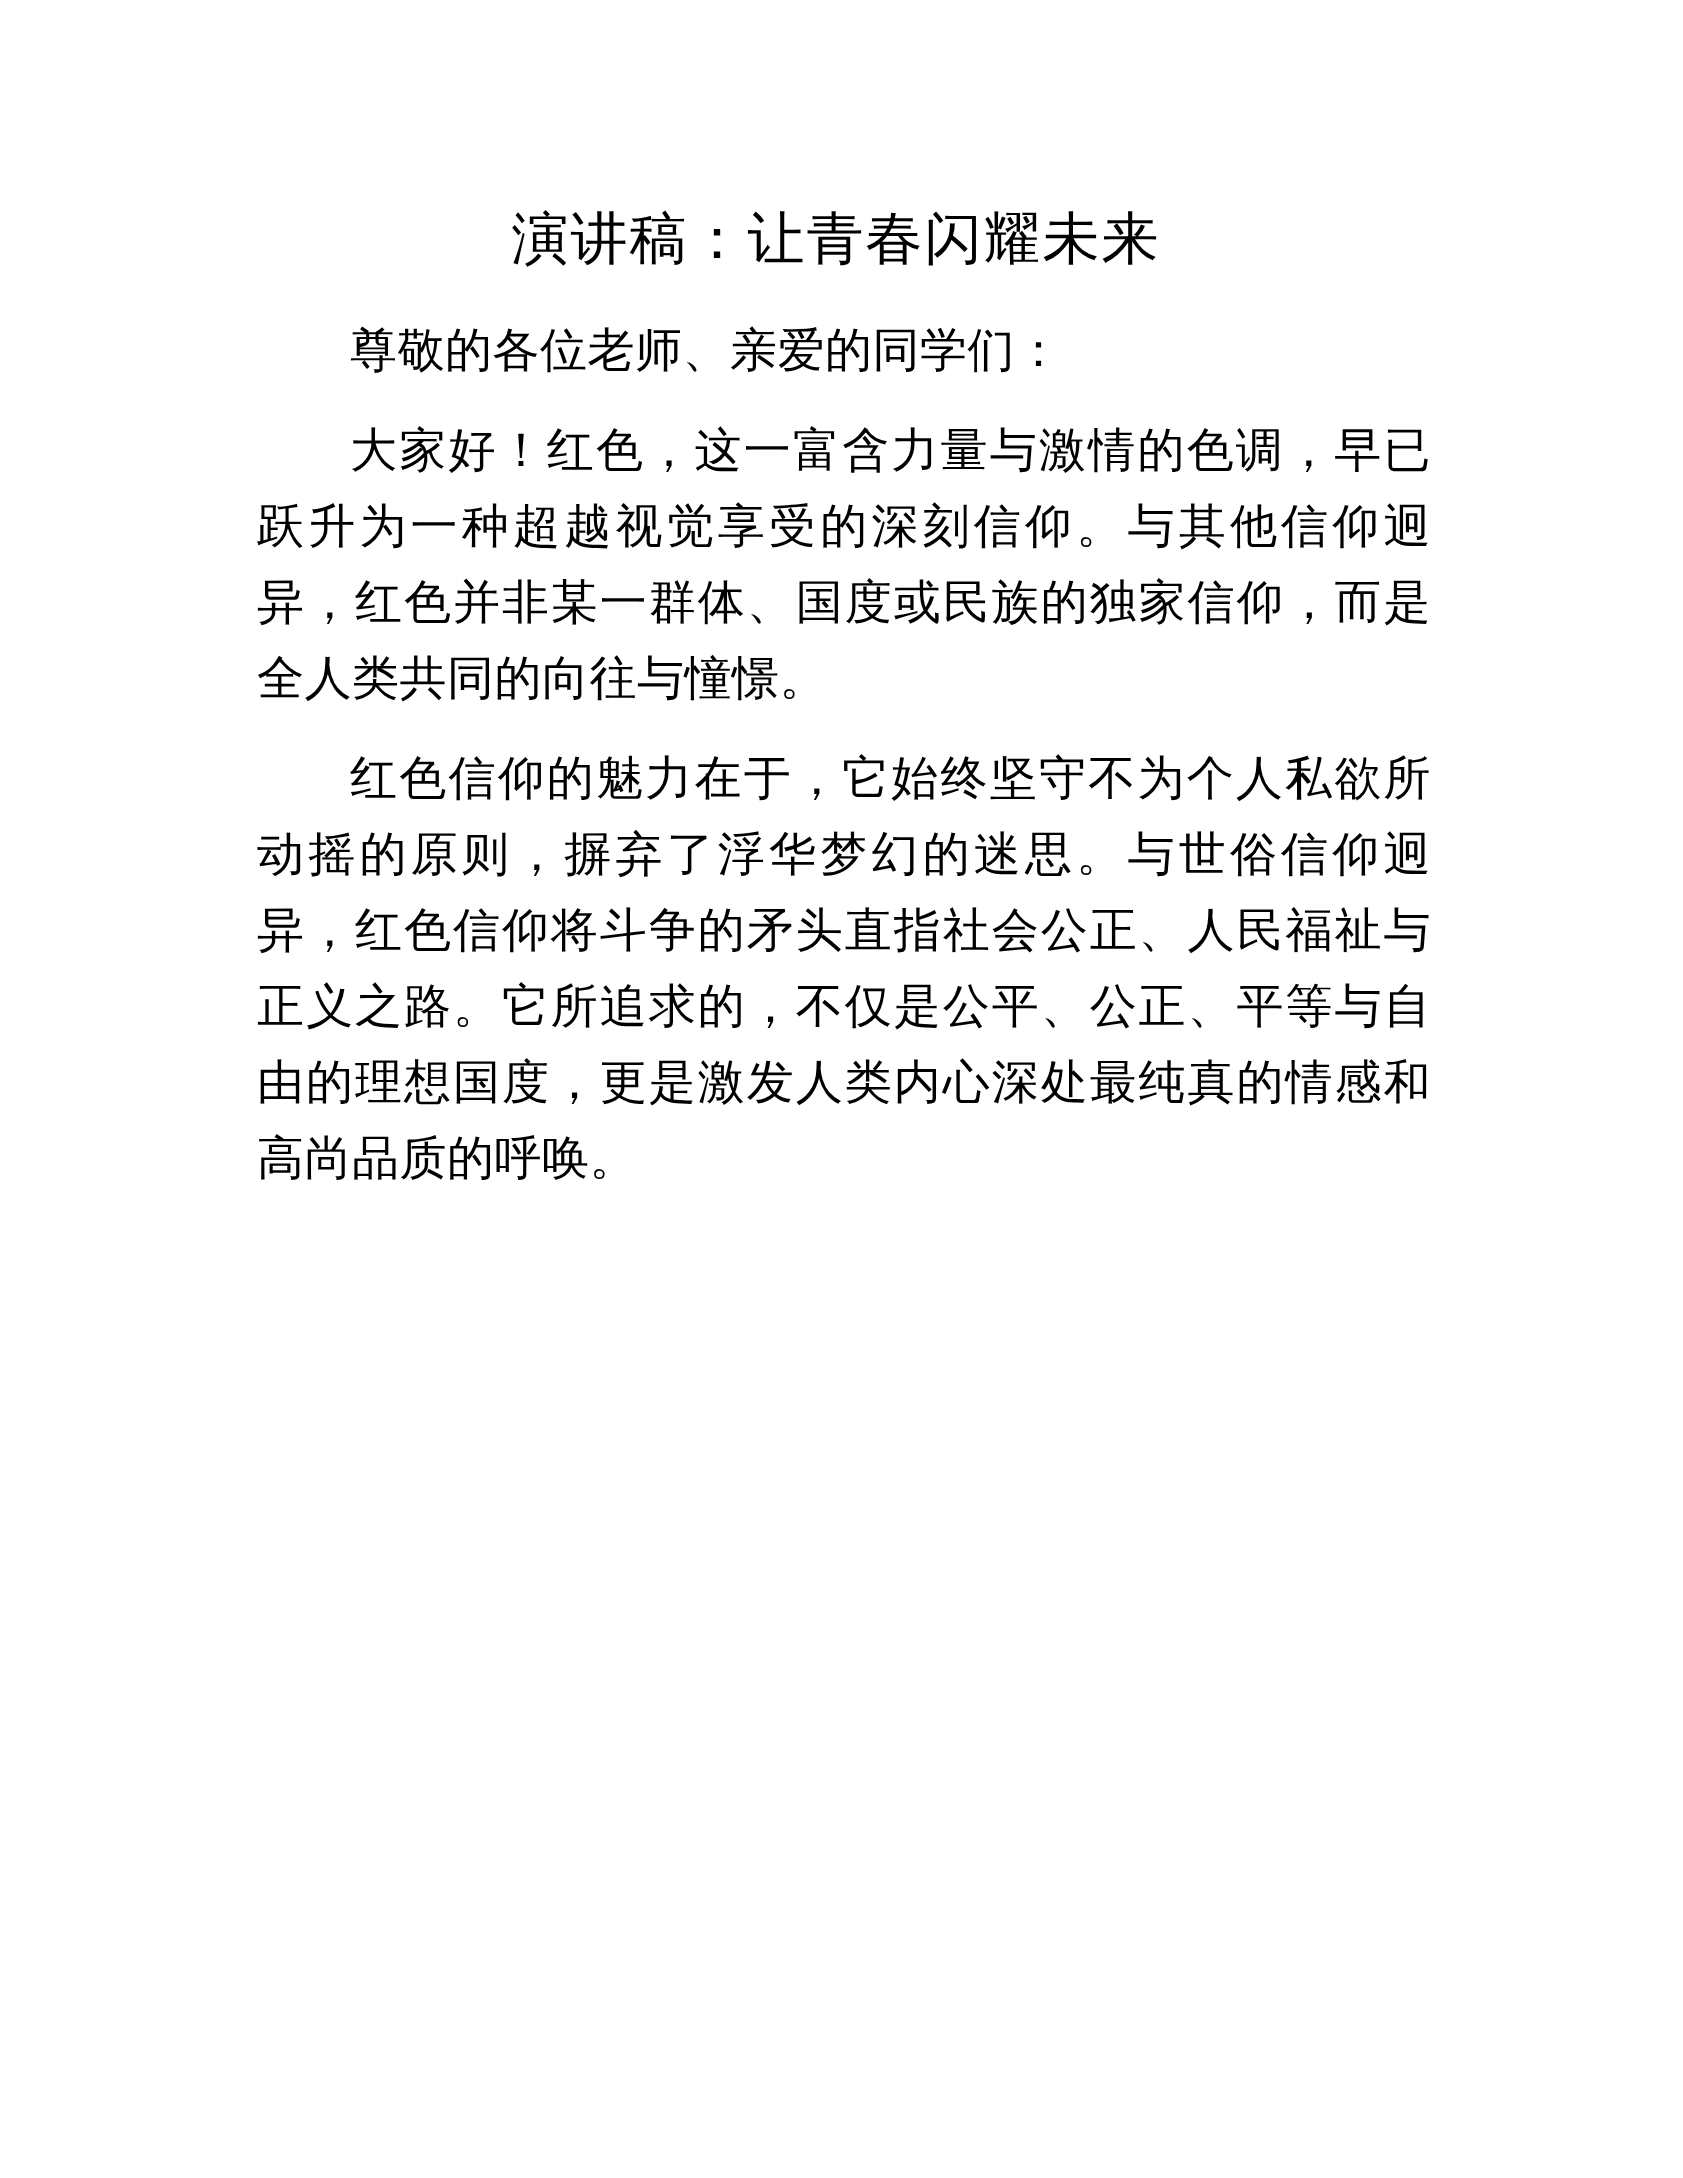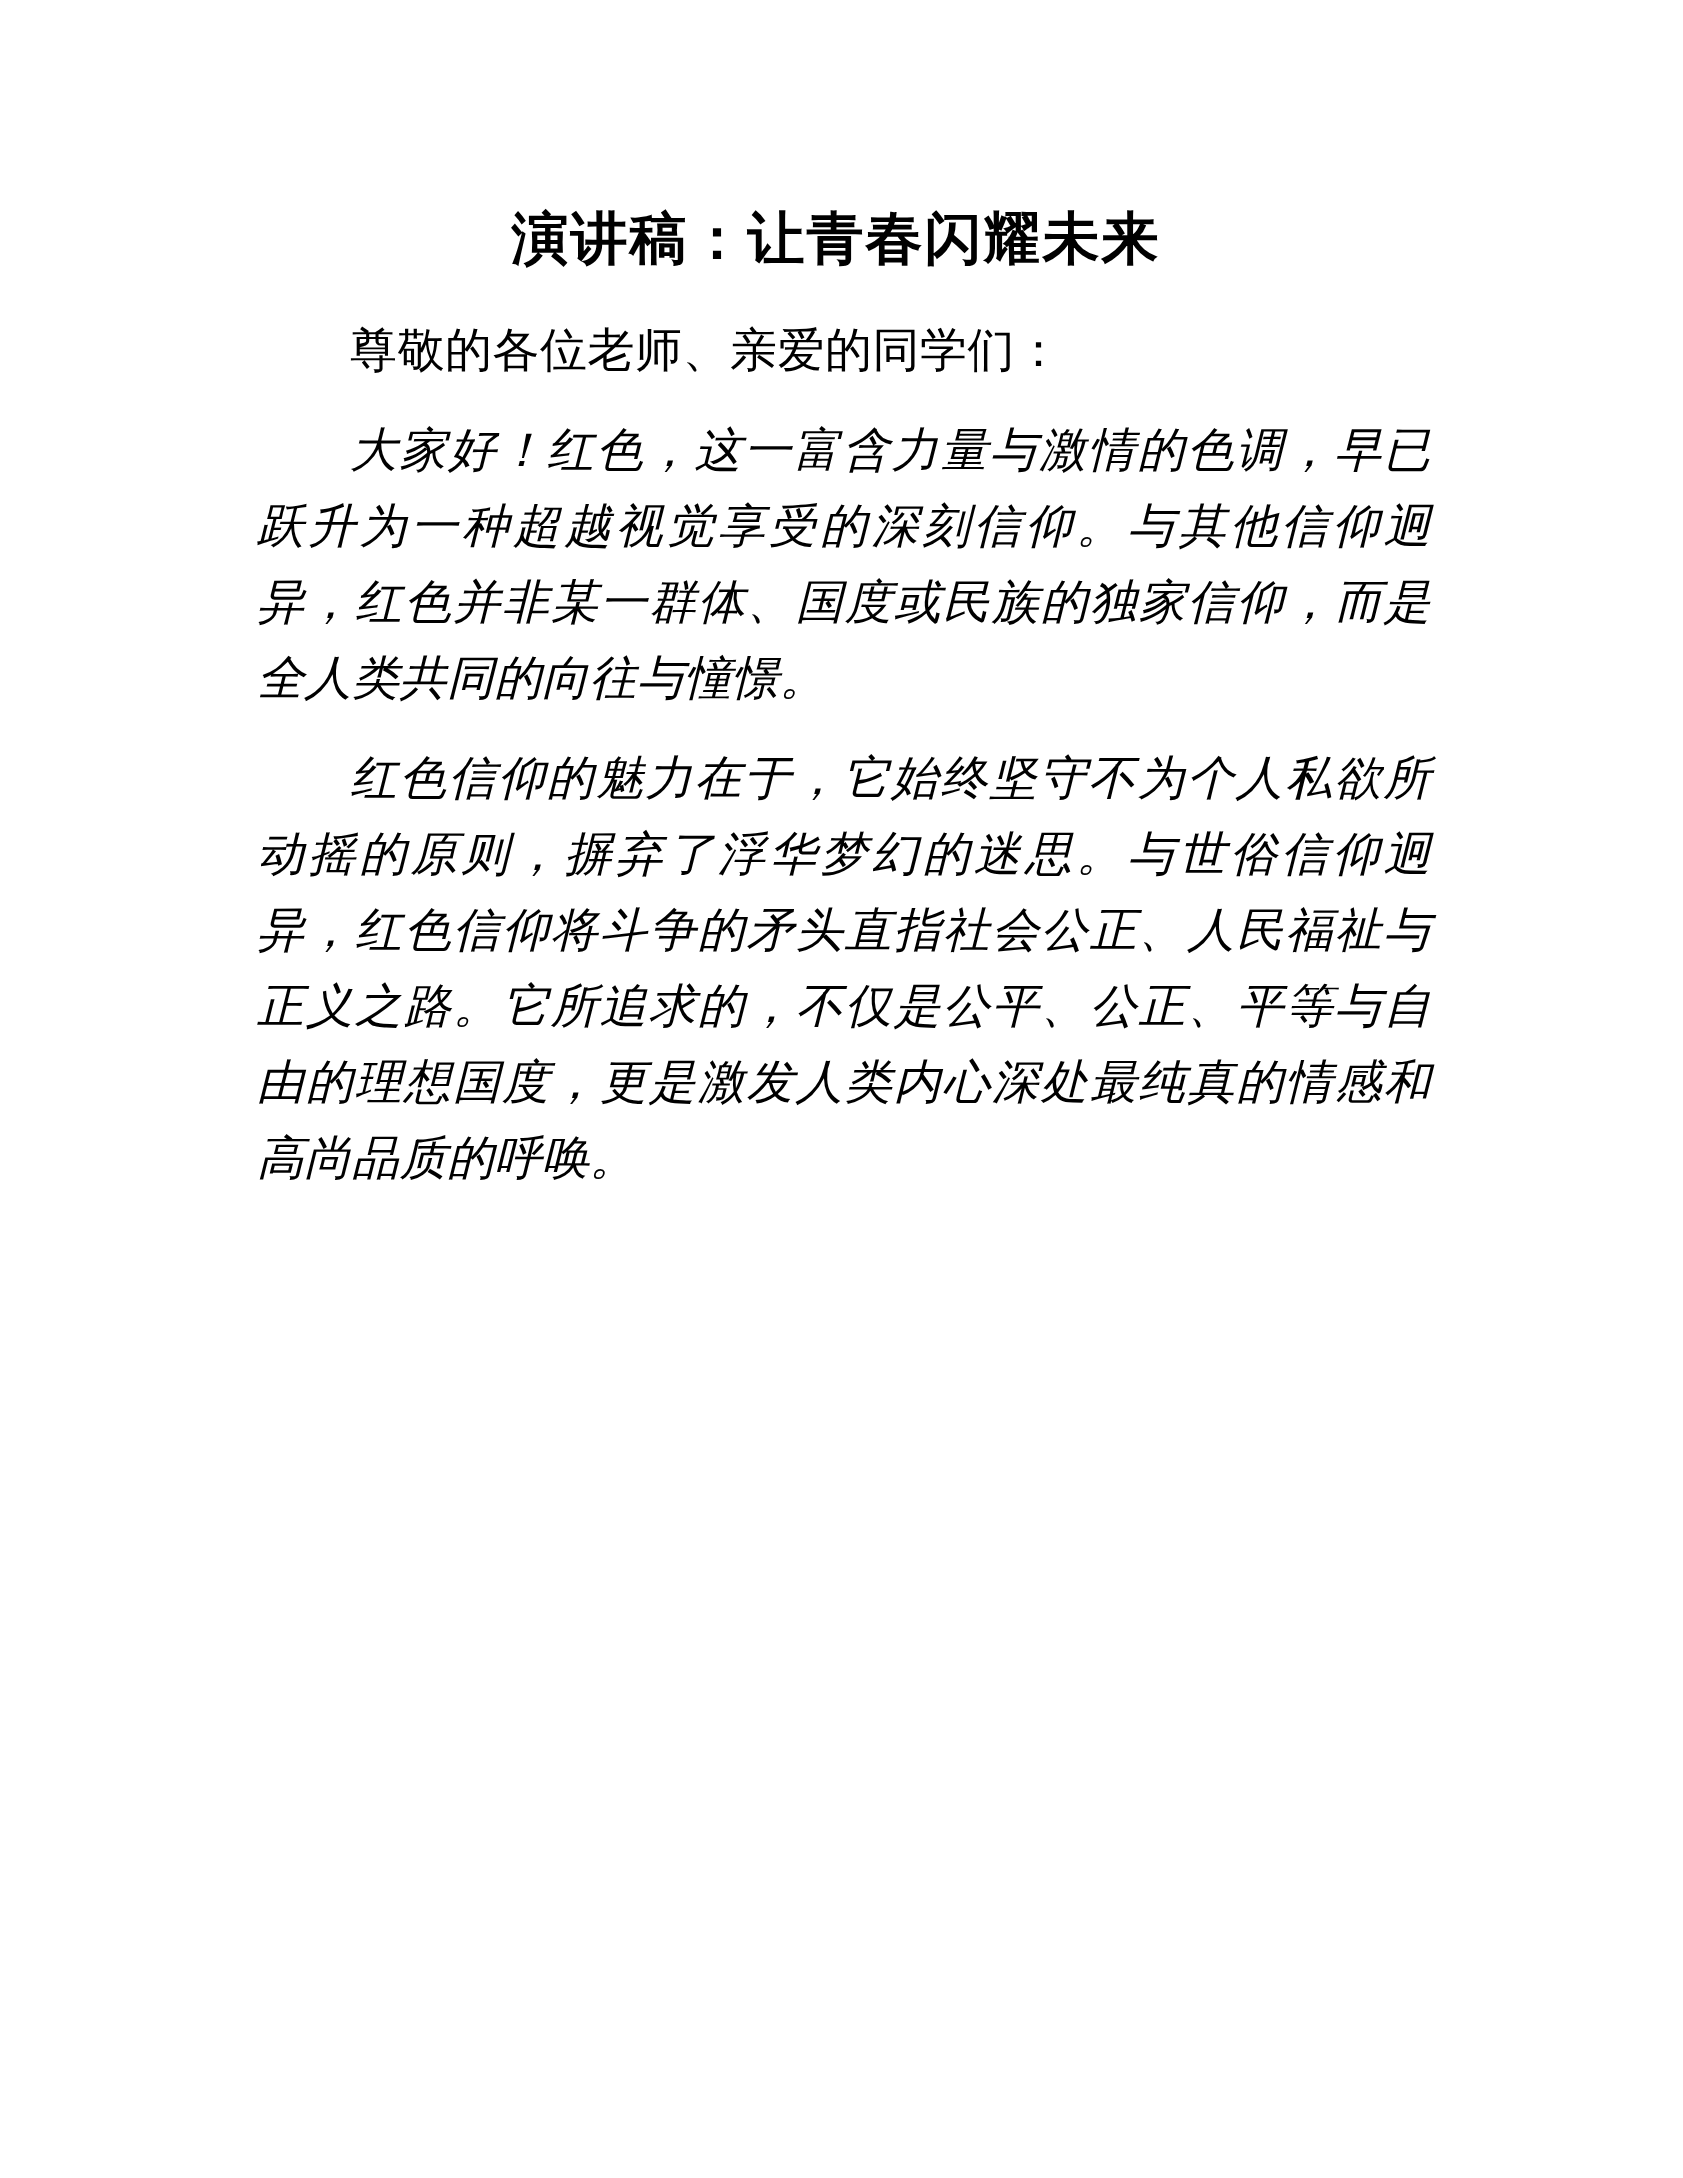--- a/index.html
+++ b/index.html
@@ -26,21 +26,21 @@
     .title {
       position: absolute;
       left: 0;
       width: 1672px;
       top: 204px;
       text-align: center;
       font-size: 57px;
       line-height: 69px;
       letter-spacing: 2px;
       margin: 0;
-      font-weight: bold;
+      font-weight: normal;
     }
     .body-text {
       position: absolute;
       left: 248px;
       width: 1192px;
       top: 303px;
     }
     .para {
       margin: 9px;
       font-size: 47px;
@@ -48,21 +48,20 @@
       text-align: justify;
       text-align-last: left;
       letter-spacing: 0.5px;
       word-break: break-all;
     }
     .para.indent {
       text-indent: 93px;
     }
     .para + .para {
       margin-top: 24px;
-      font-style: italic;
     }
   </style>
 </head>
 <body>
 
 <div class="page">
   <h1 class="title">演讲稿：让青春闪耀未来</h1>
 
   <div class="body-text">
     <p class="para indent">尊敬的各位老师、亲爱的同学们：</p>

